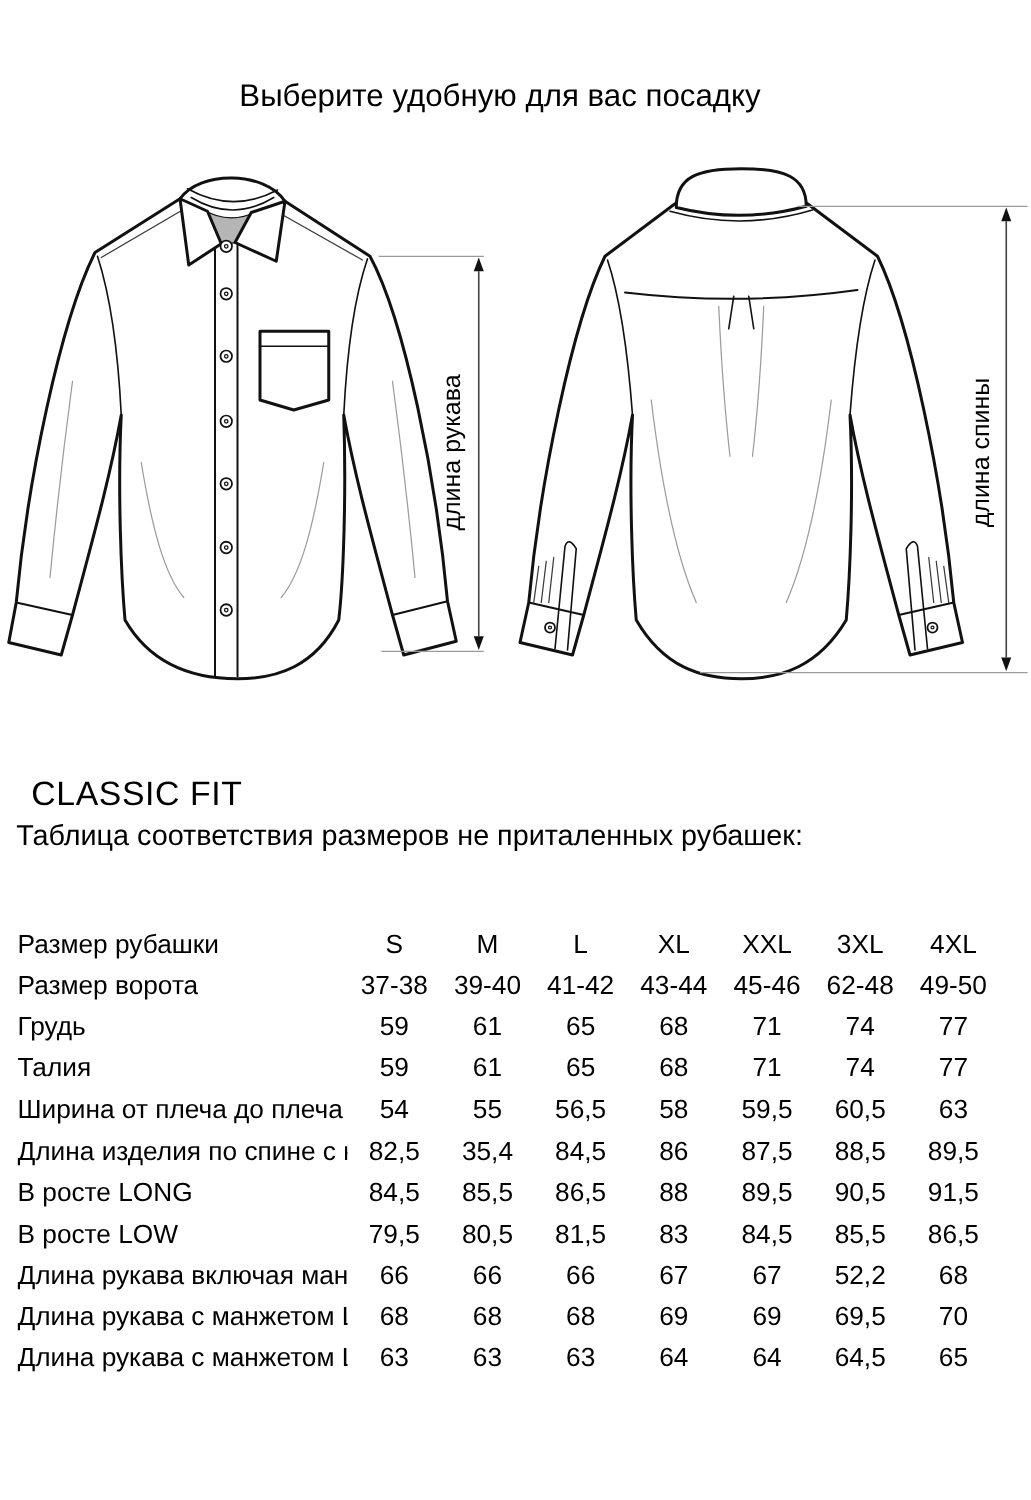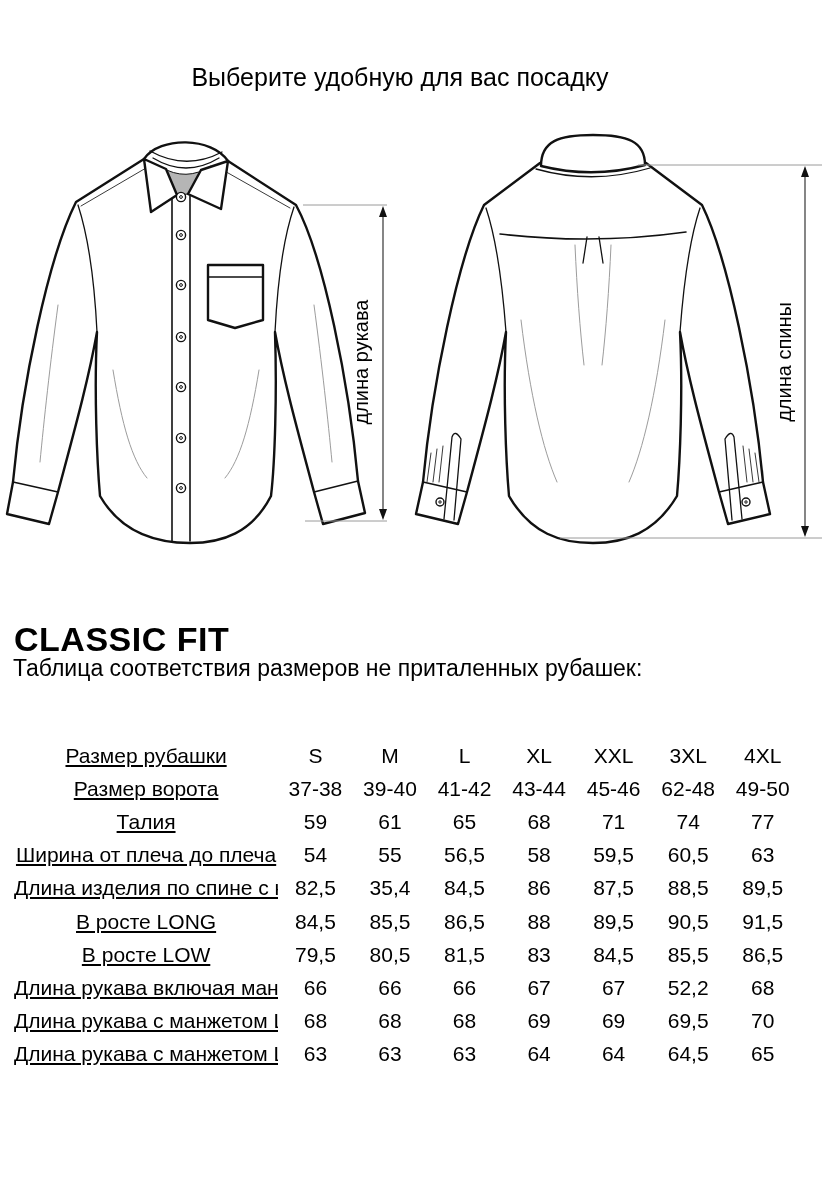--- a/index.html
+++ b/index.html
@@ -23,35 +23,35 @@
   .ln13{fill:none;stroke:var(--outline);stroke-width:1.3;stroke-linecap:round;}
   .thin{fill:none;stroke:#3a3a3a;stroke-width:1;stroke-linecap:round;}
   .crease{fill:none;stroke:#9c9c9c;stroke-width:1;stroke-linecap:round;}
   .tick{stroke:var(--tick);stroke-width:1;}
   .dim{stroke:var(--dim);stroke-width:1.3;}
   .arrowhead{fill:var(--outline);stroke:none;}
   .dimlabel{font-family:"Liberation Sans",sans-serif;font-size:20px;fill:#000;}
   .btn{fill:#ffffff;stroke:var(--outline);stroke-width:1.4;}
   .btncore{fill:none;stroke:var(--outline);stroke-width:1;}
   .section-heading{
-    position:absolute;left:14px;top:620px;font-size:34px;font-weight:bold;letter-spacing:0.5px;
+    position:absolute;left:25px;top:620px;font-size:27px;font-weight:normal;letter-spacing:0.5px;
   }
   .section-subtitle{
     position:absolute;left:13px;top:655px;font-size:23px;
   }
   table.sizes{
     position:absolute;left:14px;top:739px;width:786px;
     border-collapse:collapse;table-layout:fixed;
     font-size:21px;
   }
   table.sizes td{
     height:33.2px;padding:0;vertical-align:middle;text-align:center;
     white-space:nowrap;overflow:hidden;
   }
-  table.sizes td.lbl{text-align:center;text-decoration:underline;}
+  table.sizes td.lbl{text-align:left;}
 </style>
 </head>
 <body>
 
 <div class="page-title">Выберите удобную для вас посадку</div>
 
 <svg class="illustration" width="825" height="470" viewBox="0 0 825 470">
 
   <g>
     <path class="ol" d="
@@ -221,20 +221,30 @@
         <td class="lbl">Размер ворота</td>
         <td>37-38</td>
         <td>39-40</td>
         <td>41-42</td>
         <td>43-44</td>
         <td>45-46</td>
         <td>62-48</td>
         <td>49-50</td>
       </tr>
       <tr>
+        <td class="lbl">Грудь</td>
+        <td>59</td>
+        <td>61</td>
+        <td>65</td>
+        <td>68</td>
+        <td>71</td>
+        <td>74</td>
+        <td>77</td>
+      </tr>
+      <tr>
         <td class="lbl">Талия</td>
         <td>59</td>
         <td>61</td>
         <td>65</td>
         <td>68</td>
         <td>71</td>
         <td>74</td>
         <td>77</td>
       </tr>
       <tr>

